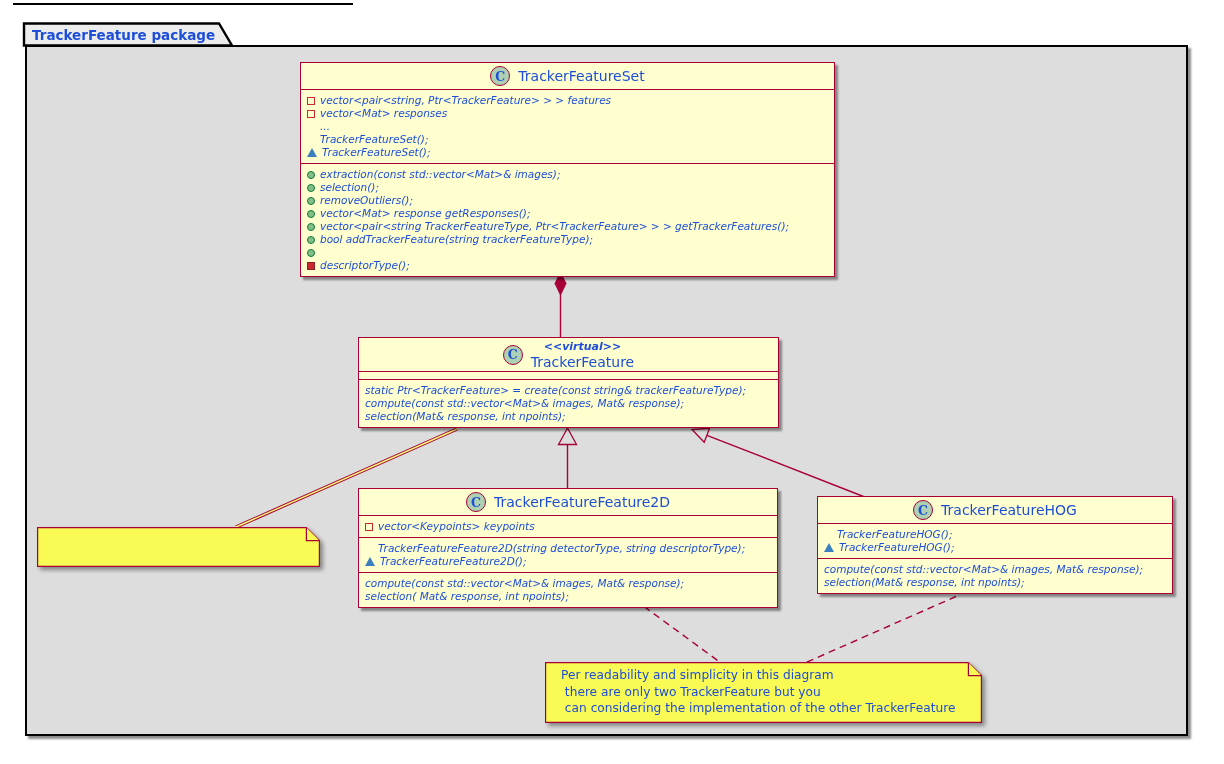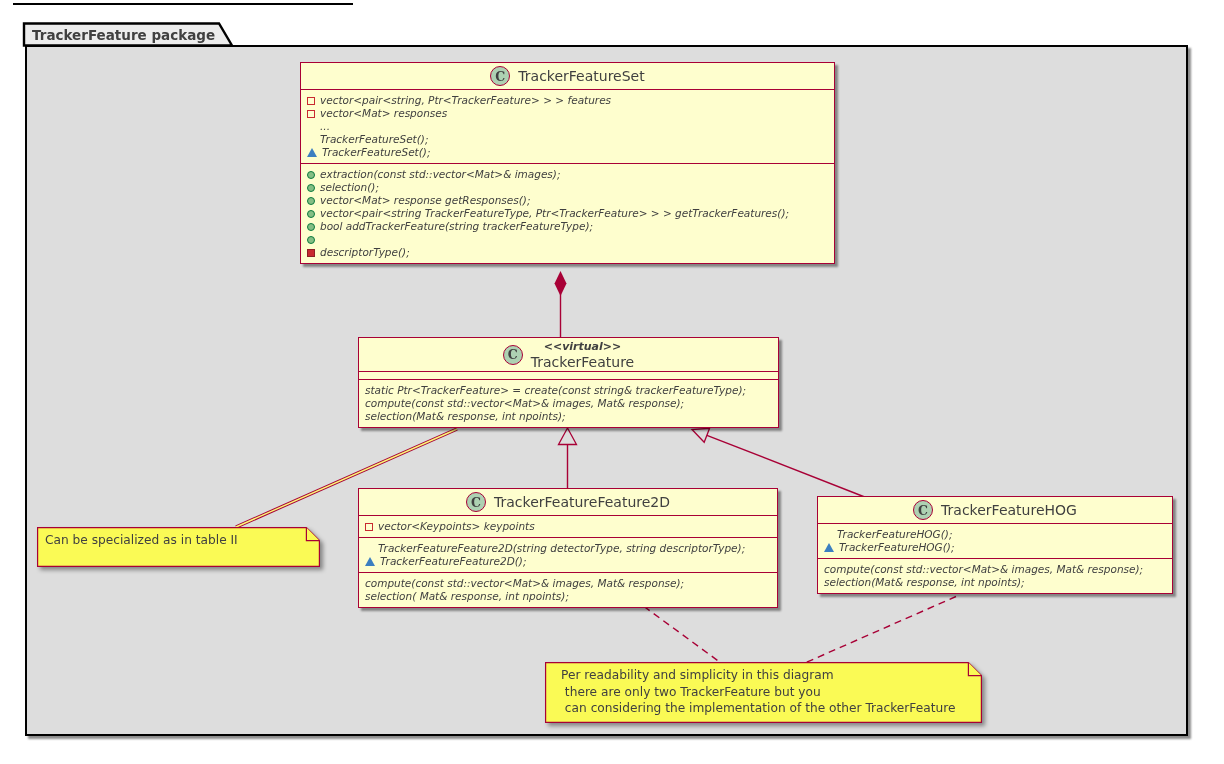--- a/index.html
+++ b/index.html
@@ -1,17 +1,17 @@
 <!DOCTYPE html>
 <html><head>
 <meta charset="utf-8">
 <style>
   html,body{margin:0;padding:0;background:#ffffff;}
   .diagram{position:relative;width:1224px;height:764px;background:#ffffff;overflow:hidden;
-           font-family:"DejaVu Sans","Liberation Sans",sans-serif;color:#404040;}
+           font-family:"DejaVu Sans","Liberation Sans",sans-serif;color:#1d4ed8;}
 
   
   .pkg-body{position:absolute;left:25px;top:45px;width:1163px;height:691px;background:#dddddd;
             border:2.5px solid #000;box-sizing:border-box;box-shadow:3px 3px 2px rgba(0,0,0,0.45);}
   .top-line{position:absolute;left:13px;top:3px;width:340px;height:2px;background:#000;}
   .pkg-tab{position:absolute;left:22px;top:22px;}
   .pkg-tab-label{position:absolute;left:32px;top:25px;height:20px;line-height:20px;
                  font-size:13.5px;font-weight:bold;white-space:nowrap;}
 
   
@@ -129,20 +129,24 @@
       <div class="row">
           <span class="vis vis-pub"></span>
           <span class="mtext">extraction(const std::vector&lt;Mat&gt;&amp; images);</span>
         </div>
       <div class="row">
           <span class="vis vis-pub"></span>
           <span class="mtext">selection();</span>
         </div>
       <div class="row">
           <span class="vis vis-pub"></span>
+          <span class="mtext">removeOutliers();</span>
+        </div>
+      <div class="row">
+          <span class="vis vis-pub"></span>
           <span class="mtext">vector&lt;Mat&gt; response getResponses();</span>
         </div>
       <div class="row">
           <span class="vis vis-pub"></span>
           <span class="mtext">vector&lt;pair&lt;string TrackerFeatureType, Ptr&lt;TrackerFeature&gt; &gt; &gt; getTrackerFeatures();</span>
         </div>
       <div class="row">
           <span class="vis vis-pub"></span>
           <span class="mtext">bool addTrackerFeature(string trackerFeatureType);</span>
         </div>
@@ -233,21 +237,20 @@
         </div>
     </div>
   </div>
 
   <div class="note" id="note-left">
     <svg width="283" height="40">
       <path d="M0.6,0.6 L269.4,0.6 L282.4,13.6 L282.4,39.4 L0.6,39.4 Z" fill="#FAFA55" stroke="#A80036" stroke-width="1.2"></path>
       <path d="M269.4,0.6 L269.4,13.6 L282.4,13.6" fill="#FAFA55" stroke="#A80036" stroke-width="1.2"></path>
     </svg>
     <div class="ntext">
-      <div class="nline">Can be specialized as in table II</div>
     </div>
   </div>
 
   <div class="note" id="note-bottom">
     <svg width="437" height="61">
       <path d="M0.6,0.6 L423.4,0.6 L436.4,13.6 L436.4,60.4 L0.6,60.4 Z" fill="#FAFA55" stroke="#A80036" stroke-width="1.2"></path>
       <path d="M423.4,0.6 L423.4,13.6 L436.4,13.6" fill="#FAFA55" stroke="#A80036" stroke-width="1.2"></path>
     </svg>
     <div class="ntext">
       <div class="nline">Per readability and simplicity in this diagram</div>

